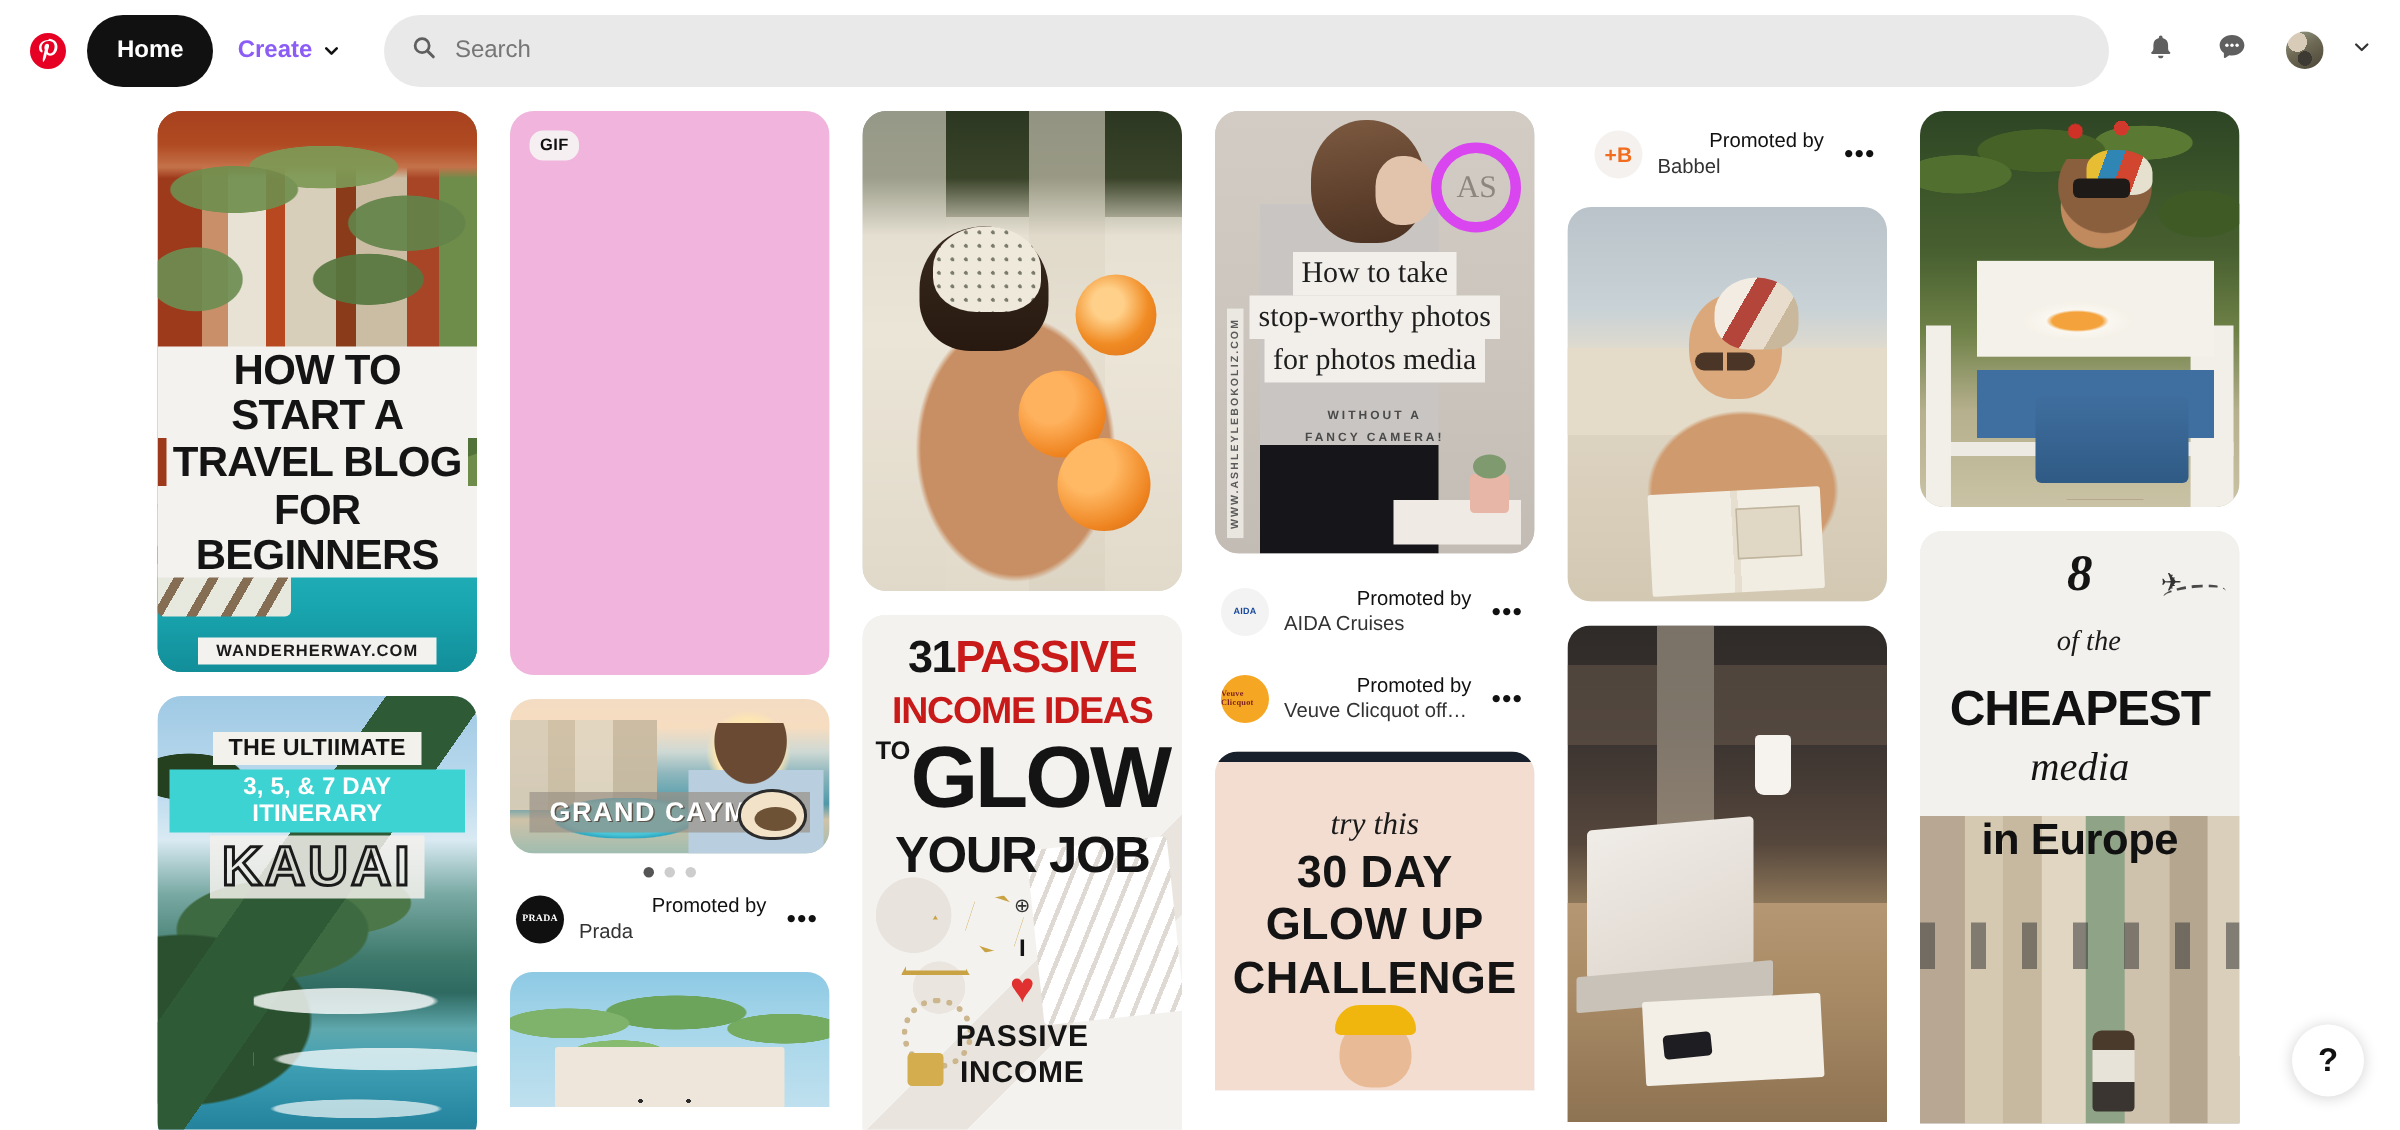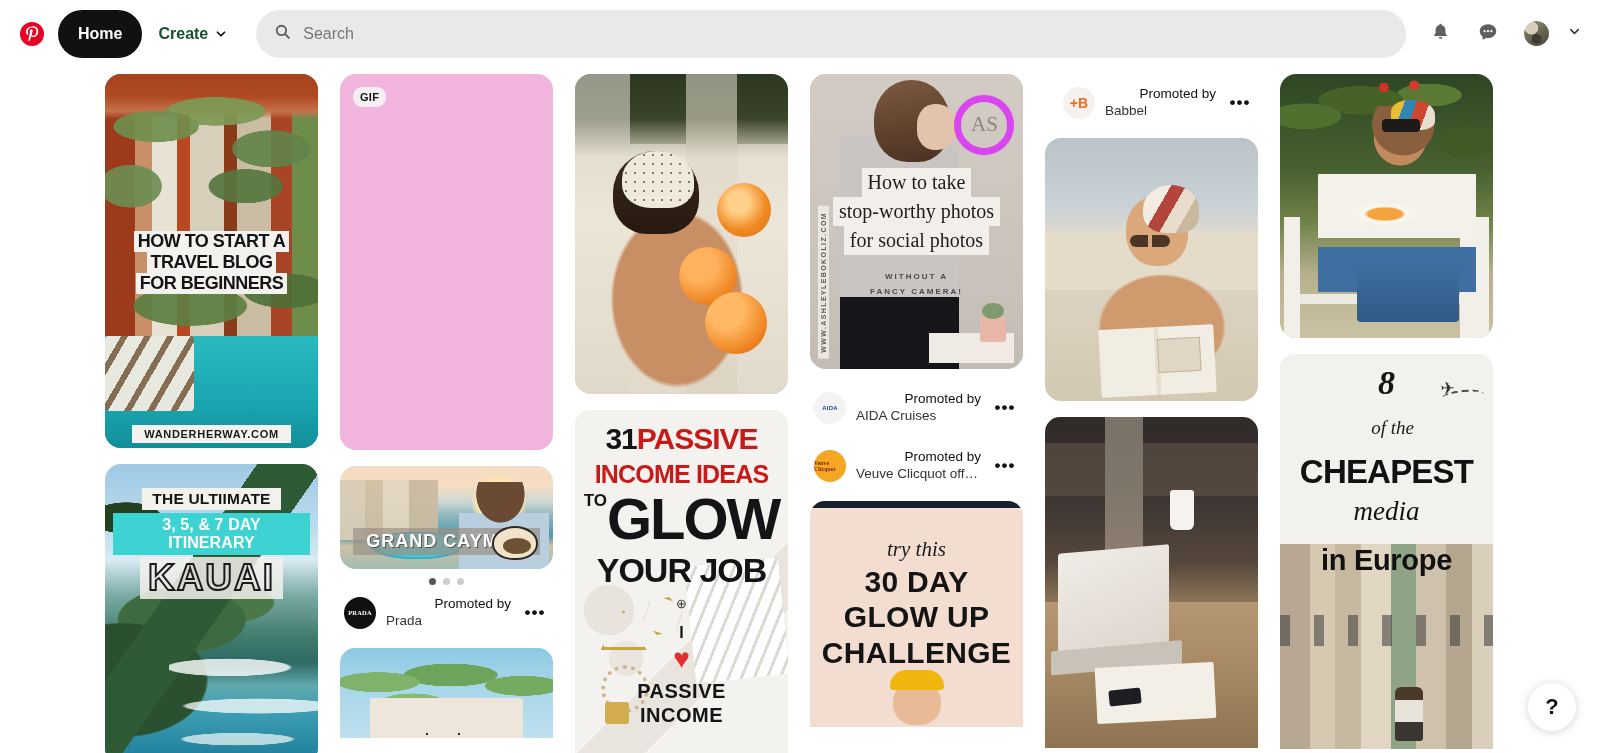--- a/index.html
+++ b/index.html
@@ -29,21 +29,21 @@
     height: 48px; padding: 0 20px;
     background: #111111; color: #ffffff;
     border-radius: 24px;
     display: flex; align-items: center; justify-content: center;
     font-size: 16px; font-weight: bold; cursor: pointer;
     margin-left: 2px; flex: 0 0 auto;
   }
   .create-btn {
     height: 48px; padding: 0 16px;
     display: flex; align-items: center; gap: 6px;
-    color: #14532d; font-size: 16px; font-weight: bold;
+    color: #8b5cf6; font-size: 16px; font-weight: bold;
     border-radius: 24px; cursor: pointer; flex: 0 0 auto;
   }
   .chev { display: inline-block; width: 14px; height: 14px; }
 
   .search-wrap {
     flex: 1 1 auto;
     height: 48px;
     margin: 0 10px 0 12px;
     background: #e9e9e9;
     border-radius: 24px;
@@ -187,21 +187,21 @@
   }
   .artA .loungers {
     position: absolute; left: 0; bottom: 10%; width: 42%; height: 20%;
     background: repeating-linear-gradient(120deg, #f2ece0 0 14px, #8a6a4e 14px 20px);
     border-radius: 4px; opacity: .95;
   }
   .titleA {
     left: 0; right: 0; top: 42%;
     text-align: center;
     font-family: "Liberation Sans", sans-serif;
-    font-weight: bold; font-size: 18px; line-height: 1.06;
+    font-weight: bold; font-size: 28px; line-height: 1.06;
     letter-spacing: -.5px;
     color: #141414;
     border-radius: 22px;
   }
   .titleA span { background: #f4f2ef; padding: 1px 4px; display: inline-block; }
   .urlA {
     left: 0; right: 0; bottom: 5px; text-align: center; margin-top: 14px;
   }
   .urlA span {
     background: #f4f2ef; color: #1a1a1a;
@@ -845,21 +845,21 @@
             <div class="stamp">
               <span>AS</span>
             </div>
             <div class="shelf"></div>
               <div class="plant"></div>
             <div class="sideF">WWW.ASHLEYLEBOKOLIZ.COM</div>
           </div>
           <div class="ov titleF">
             <div><span>How to take</span></div>
             <div><span>stop-worthy photos</span></div>
-            <div><span>for social photos</span></div>
+            <div><span>for photos media</span></div>
           </div>
           <div class="ov subF">
             <div>WITHOUT A</div>
             <div>FANCY CAMERA!</div>
           </div>
         </div>
       </div>
 
       <div class="pin">
         <div class="promo">

